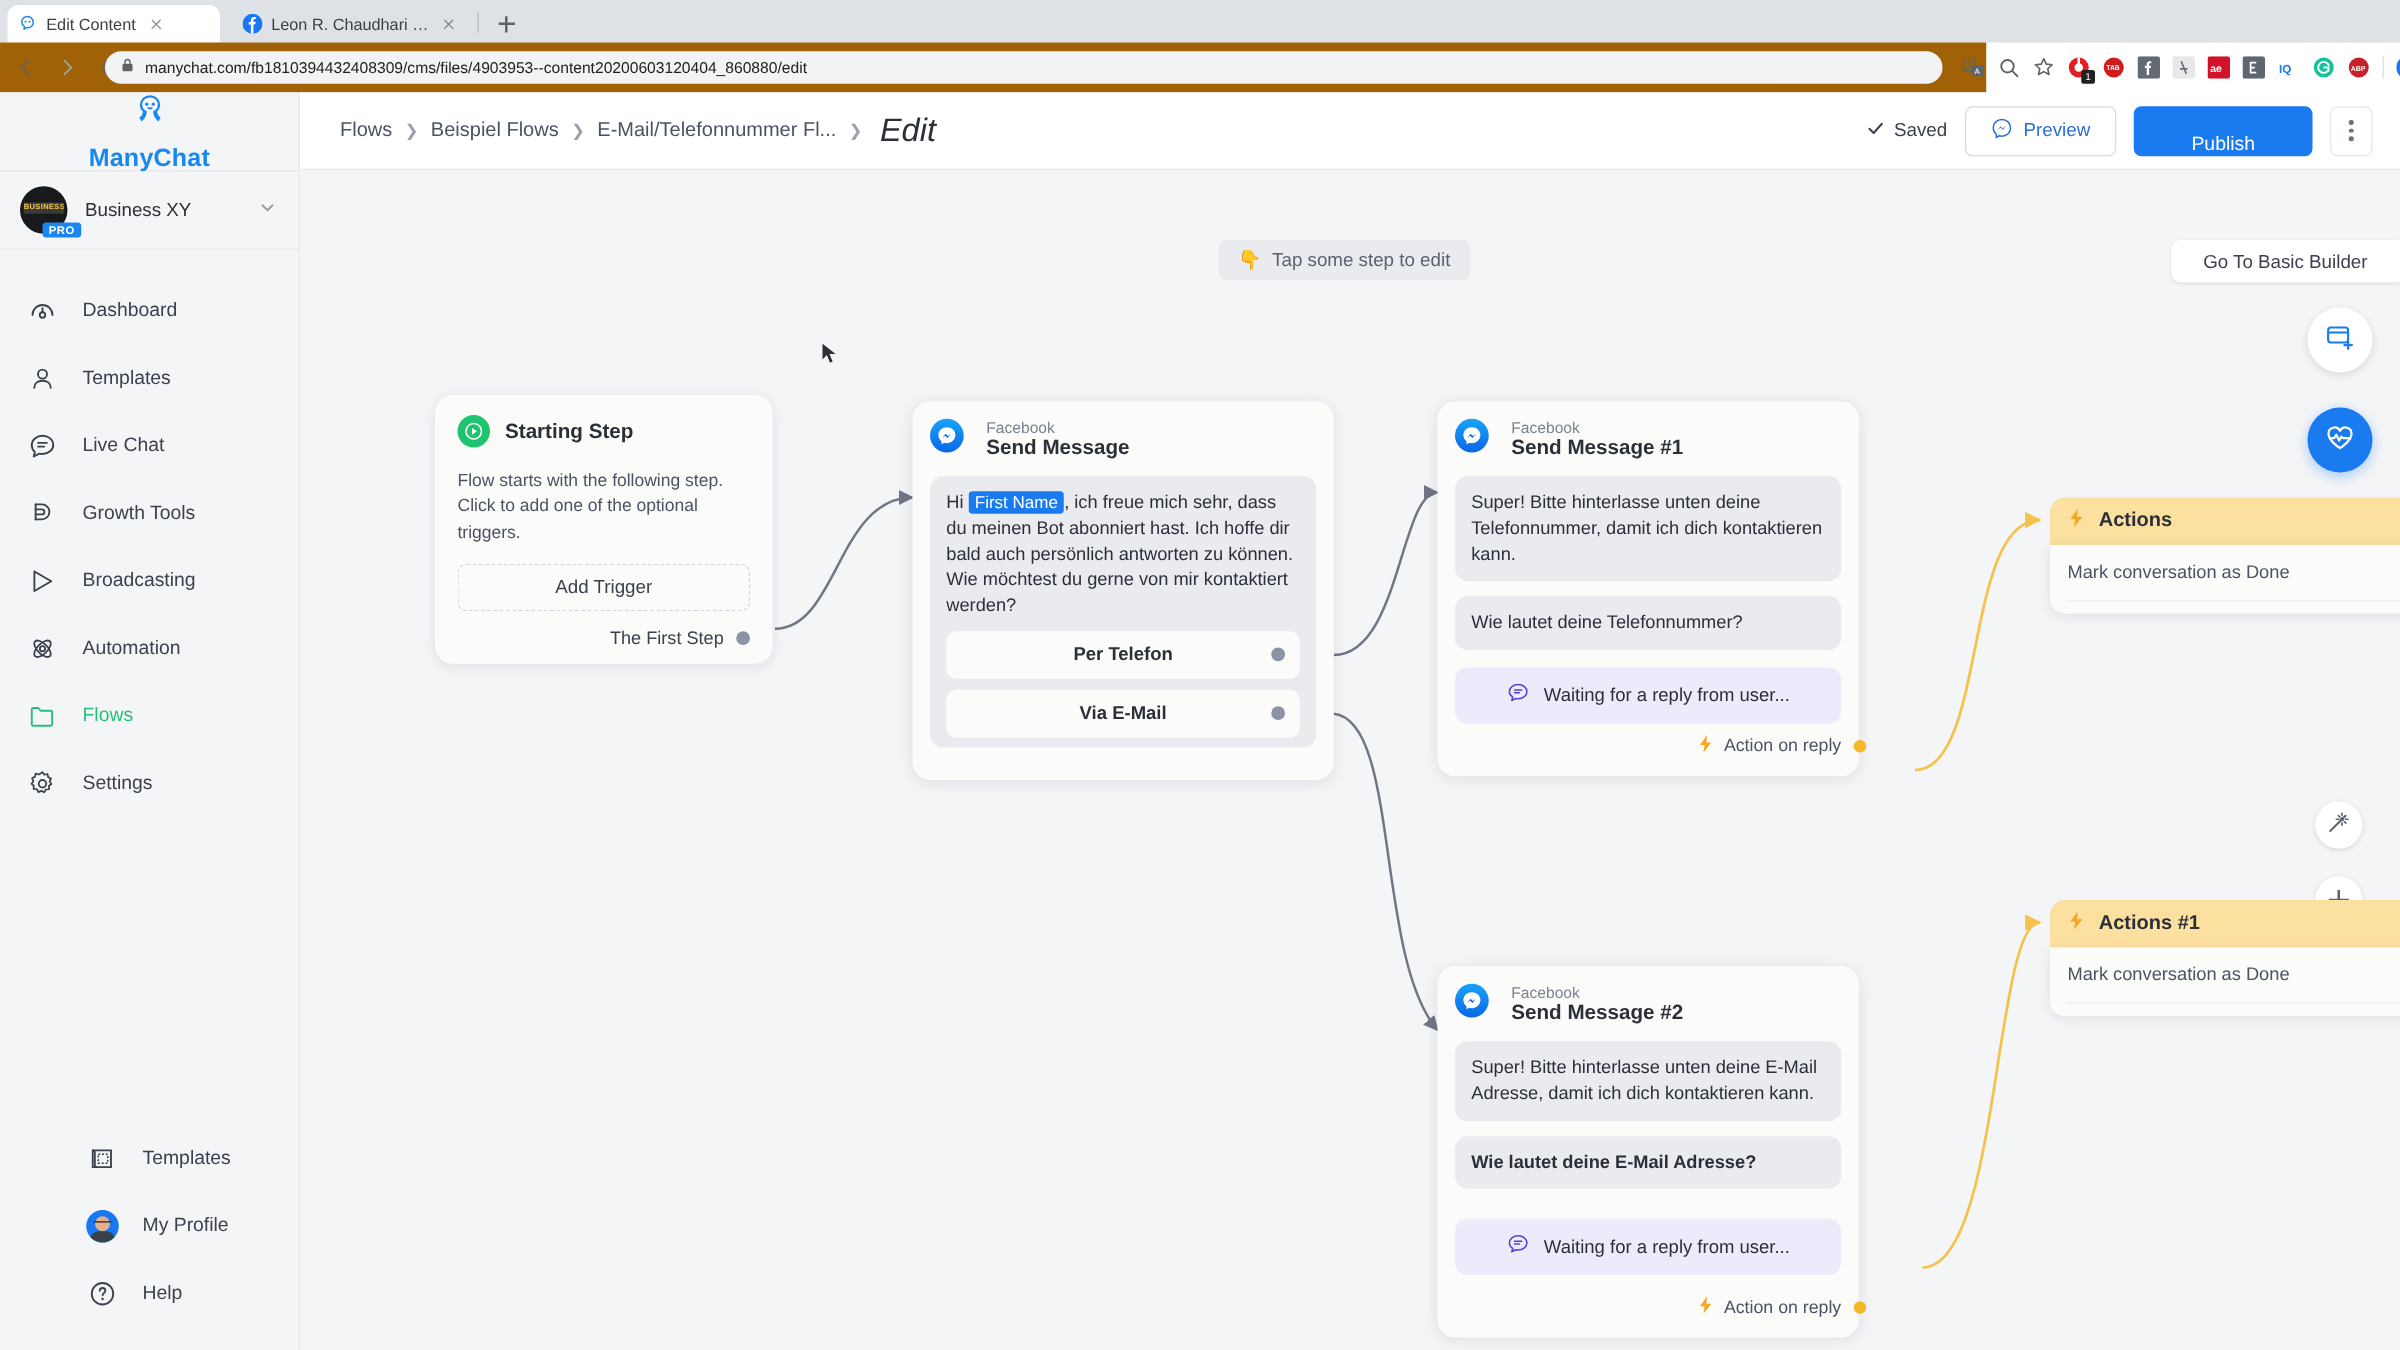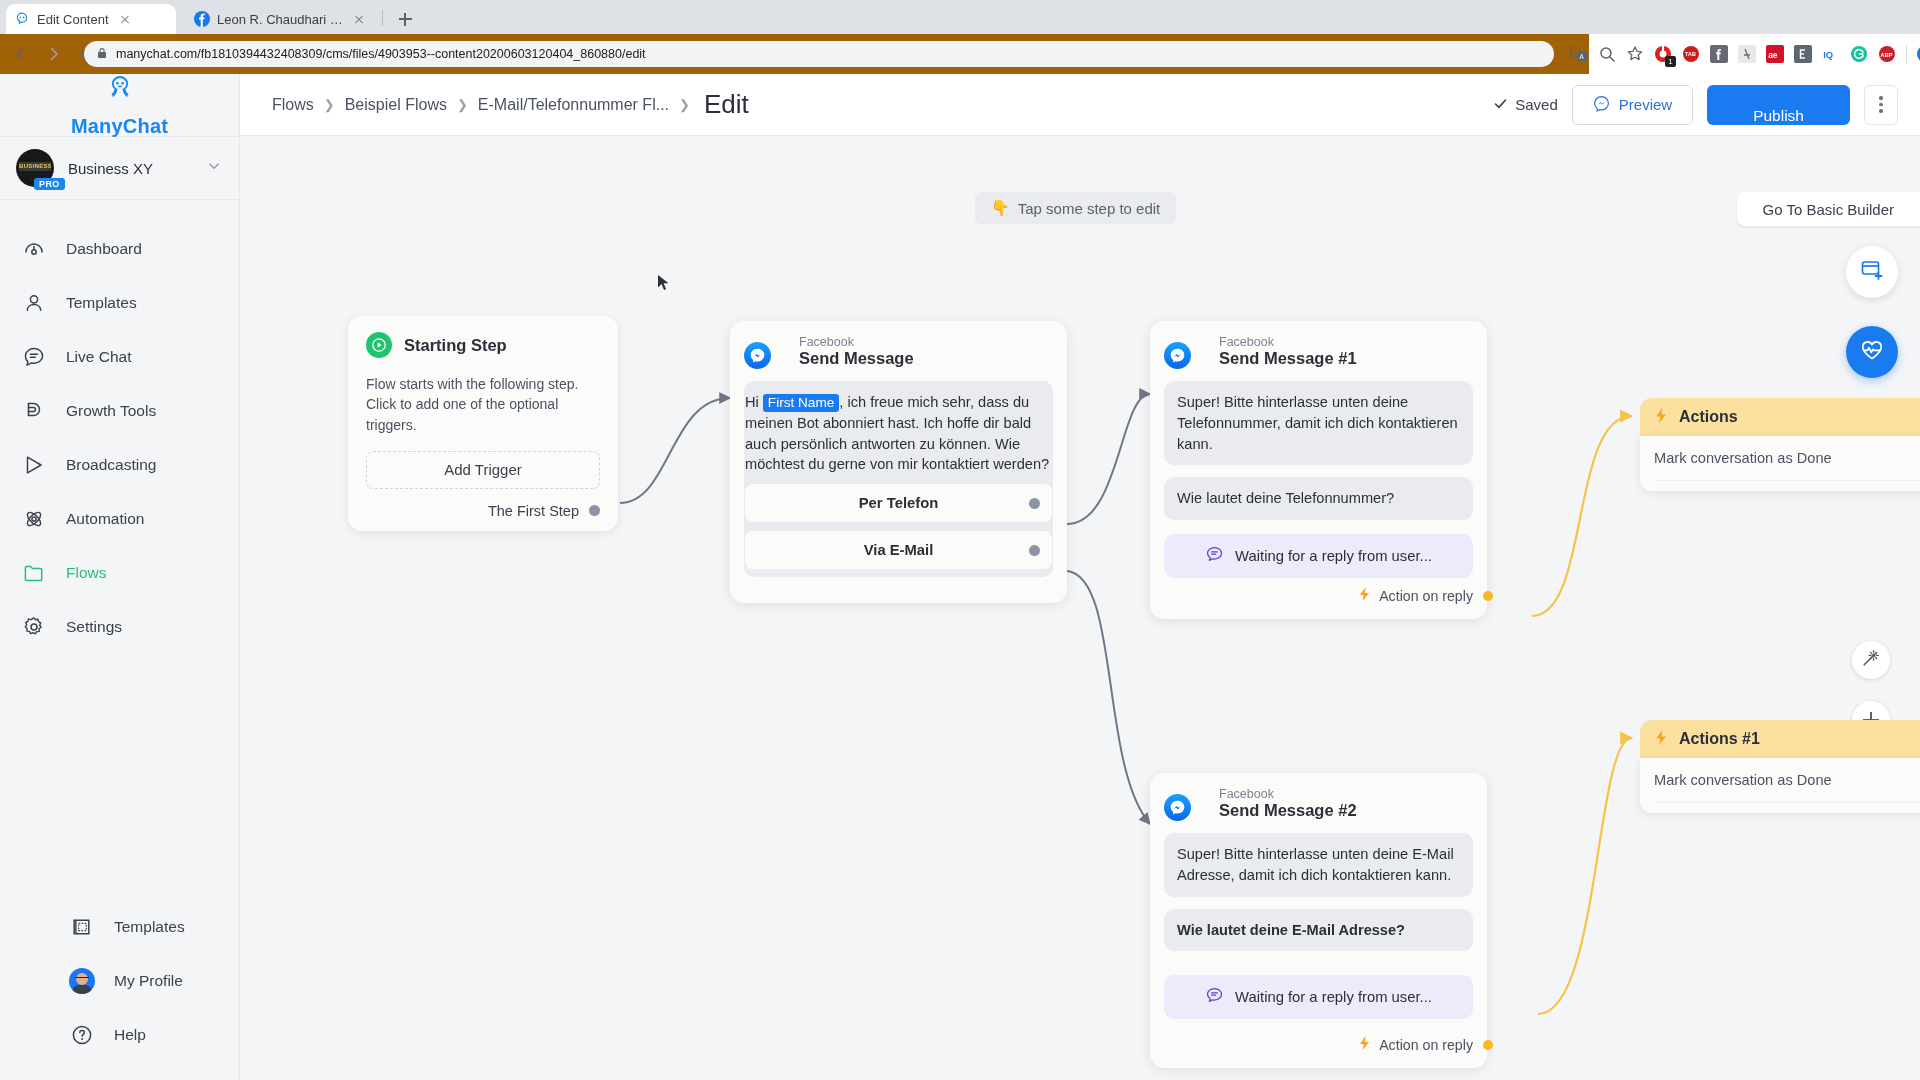--- a/index.html
+++ b/index.html
@@ -138,21 +138,21 @@
 
   
   .topbar {
     position: absolute; left: 240px; top: 0; width: 1680px; height: 62px;
     background: #ffffff; border-bottom: 1px solid #e6e8ec;
     display: flex; align-items: center;
   }
   .breadcrumb { display: flex; align-items: center; gap: 10px; padding-left: 32px; }
   .crumb { font-size: 16px; color: #4a5263; white-space: nowrap; }
   .crumb-sep { color: #9aa1ae; font-size: 13px; }
-  .crumb-current { font-size: 26px; color: #2b2f38; font-weight: 400; margin-left: 4px; }
+  .crumb-current { font-size: 26px; color: #2b2f38; font-weight: 400; margin-left: 4px; font-style: italic; }
 
   .topbar-right {
     margin-left: auto; display: flex; align-items: center; gap: 14px; padding-right: 22px;
   }
   .saved-label {
     display: flex; align-items: center; gap: 7px; font-size: 15px; color: #3b414d;
   }
   .btn-preview {
     height: 40px; padding: 0 20px; border: 1px solid #d7dae0; border-radius: 6px;
     background: #fff; display: flex; align-items: center; gap: 9px;
@@ -229,34 +229,34 @@
   .first-step-row {
     margin-top: 14px; margin-bottom: 2px; display: flex; align-items: center;
     justify-content: flex-end; gap: 10px; font-size: 14.5px; color: #3b414d;
     padding-right: 0;
   }
   .port { width: 11px; height: 11px; border-radius: 50%; background: #8b93a4; flex: 0 0 11px; }
 
   .node-msg {
     background: #fbfbfa; box-shadow: 0 2px 12px rgba(20,25,40,.10); padding: 14px 14px 14px;
   }
-  .msg-head { display: flex; align-items: flex-end; gap: 28px; margin-bottom: 12px; }
+  .msg-head { display: flex; align-items: flex-start; gap: 18px; margin-bottom: 12px; }
   .fb-ico {
     width: 27px; height: 27px; border-radius: 50%; flex: 0 0 27px;
     background: linear-gradient(#18a3fa, #0a66e8);
     display: flex; align-items: center; justify-content: center;
   }
   .msg-platform { font-size: 12.5px; color: #7b8292; line-height: 1.15; }
   .msg-name { font-size: 16.5px; font-weight: 700; color: #2b2f38; line-height: 1.2; }
 
   .bubble {
     background: #e9ebef; border-radius: 10px; padding: 11px 13px;
     font-size: 14.6px; line-height: 1.42; color: #2b2f38; margin-bottom: 10px;
   }
-  .bubble-wrap { background: #e9ebef; border-radius: 10px; padding: 11px 1px 8px; margin-bottom: 12px; }
+  .bubble-wrap { background: #e9ebef; border-radius: 10px; padding: 11px 13px 8px; margin-bottom: 12px; }
   .chip {
     display: inline-block; background: #1a7af0; color: #fff; border-radius: 3px;
     padding: 0 5px; font-size: 13.6px; line-height: 1.32;
   }
   .qr {
     background: #fbfbfa; border-radius: 8px; height: 38px; margin-top: 9px;
     display: flex; align-items: center; justify-content: center; position: relative;
     font-size: 14.8px; font-weight: 700; color: #2b2f38;
   }
   .qr .port { position: absolute; right: 12px; top: 13.5px; }

